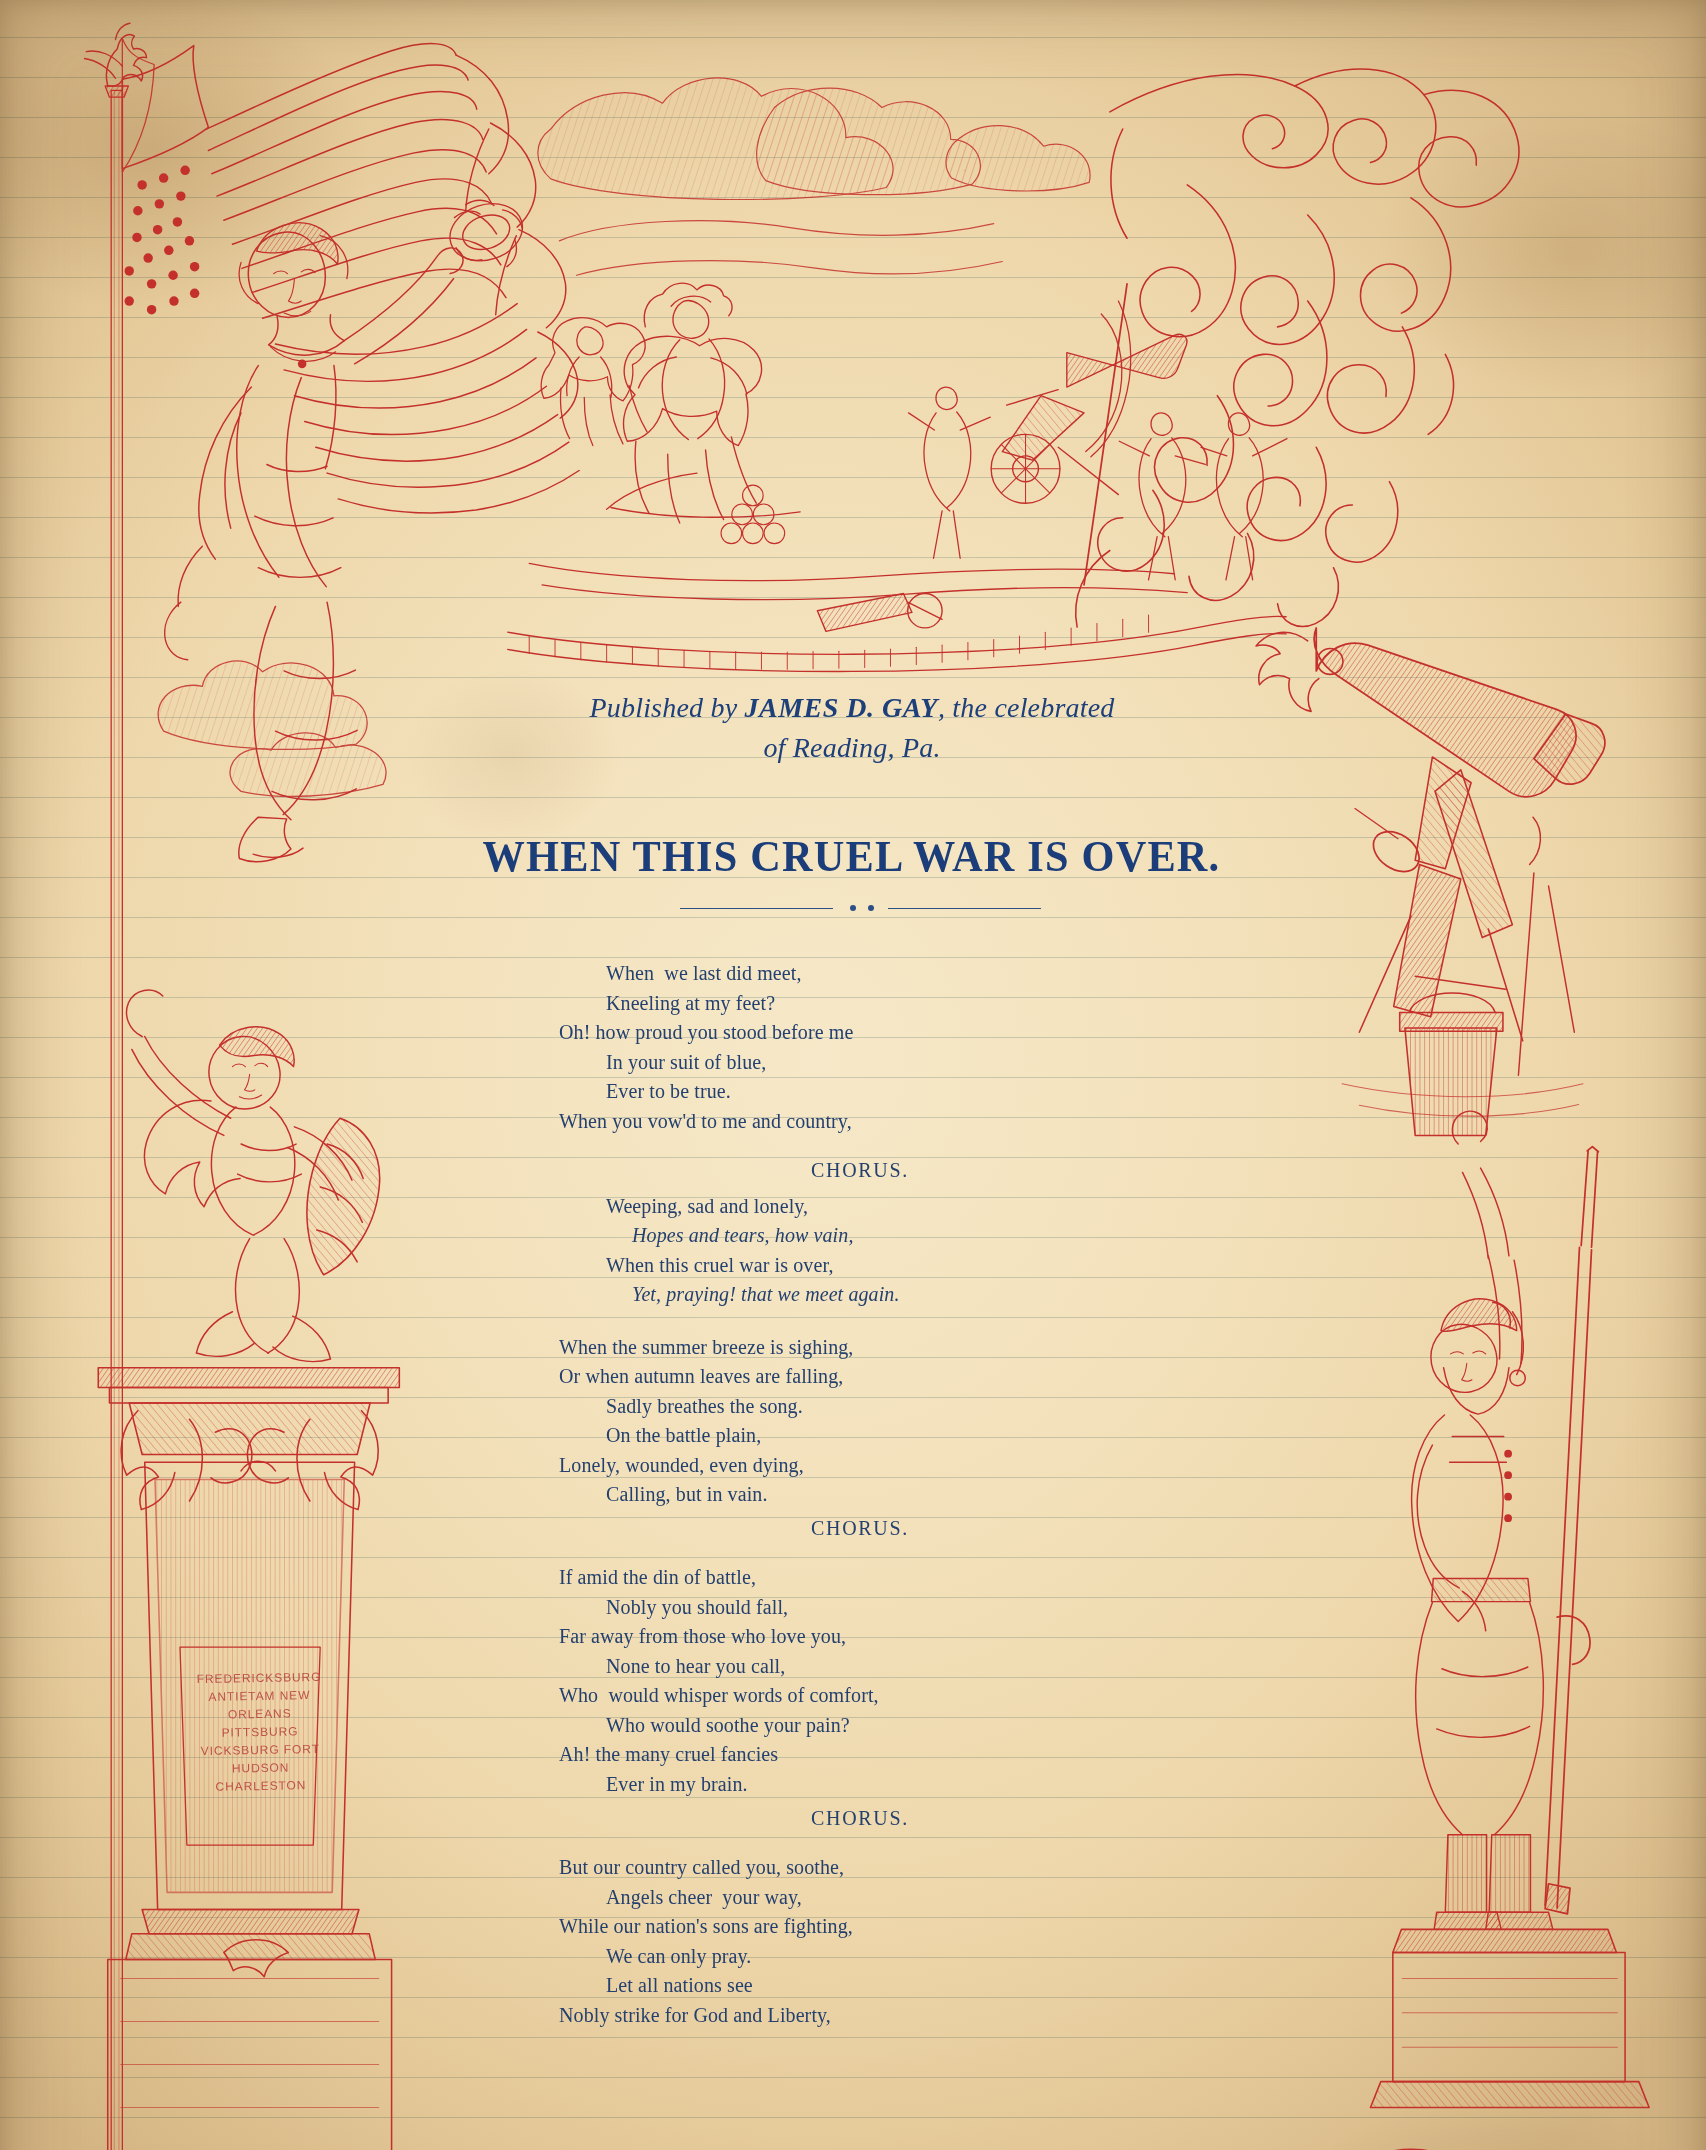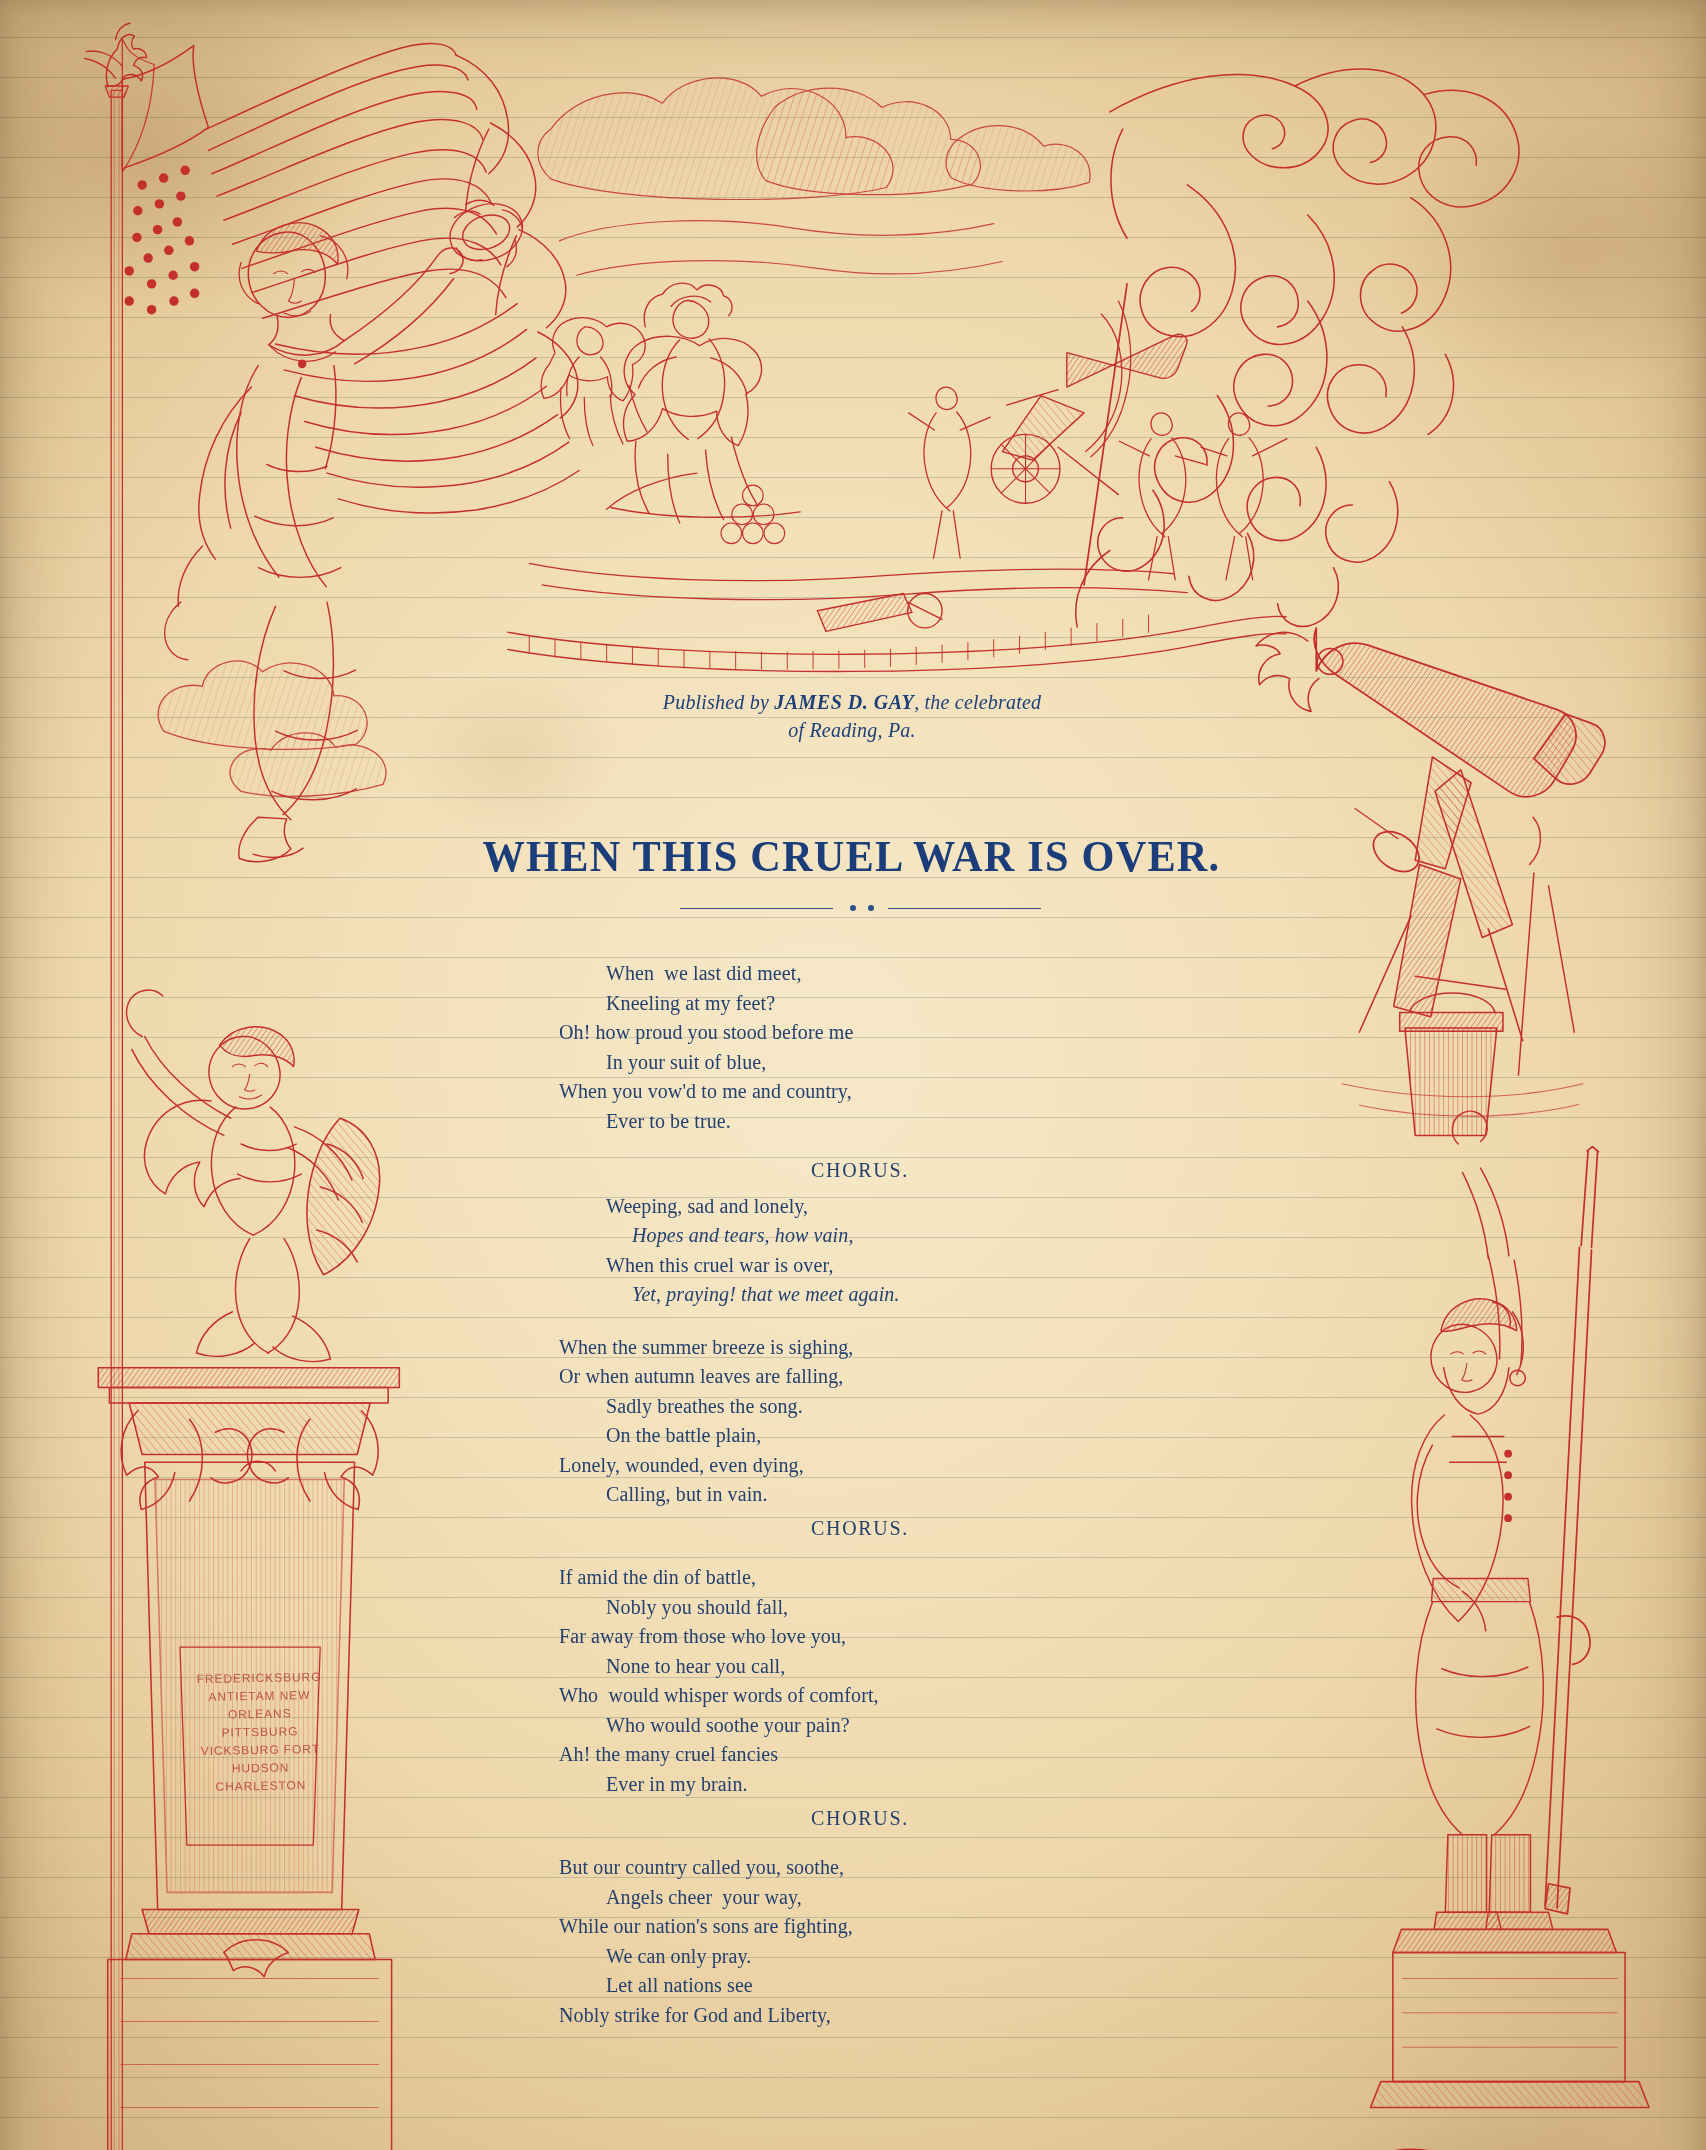--- a/index.html
+++ b/index.html
@@ -70,21 +70,21 @@
   
   .imprint {
     position: absolute;
     left: 508px;
     top: 688px;
     width: 688px;
     text-align: center;
     color: #1d3f7a;
     font-family: "Liberation Serif", serif;
     font-style: italic;
-    font-size: 20px;
+    font-size: 28px;
     line-height: 1.42;
     letter-spacing: 0.2px;
   }
   .imprint .em {
     font-style: italic;
     font-weight: bold;
     letter-spacing: 0.5px;
   }
 
   .song-title {
@@ -798,22 +798,22 @@
     <span class="ln r"></span>
   </div>
 
   <div class="lyrics">
 
     <div class="stanza">
       <div class="ln ind1">When  we last did meet,</div>
       <div class="ln ind1">Kneeling at my feet?</div>
       <div class="ln ind0">Oh! how proud you stood before me</div>
       <div class="ln ind1">In your suit of blue,</div>
+      <div class="ln ind1">Ever to be true.</div>
       <div class="ln ind0">When you vow'd to me and country,</div>
-      <div class="ln ind1">Ever to be true.</div>
     </div>
 
     <div class="chorus-block">
       <div class="chorus-head">CHORUS.</div>
       <div class="ln ind1">Weeping, sad and lonely,</div>
       <div class="ln ind2">Hopes and tears, how vain,</div>
       <div class="ln ind1">When this cruel war is over,</div>
       <div class="ln ind2">Yet, praying! that we meet again.</div>
     </div>
 

